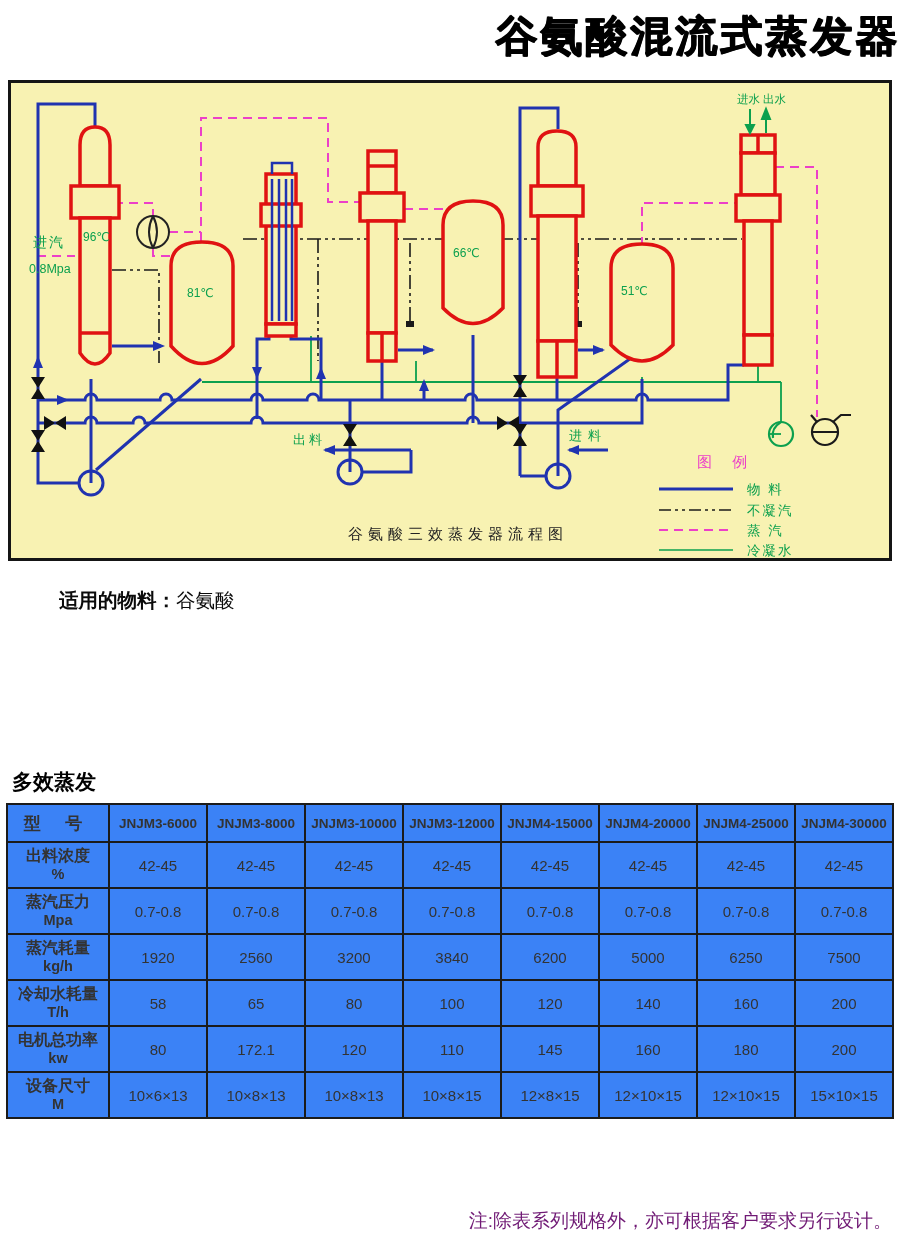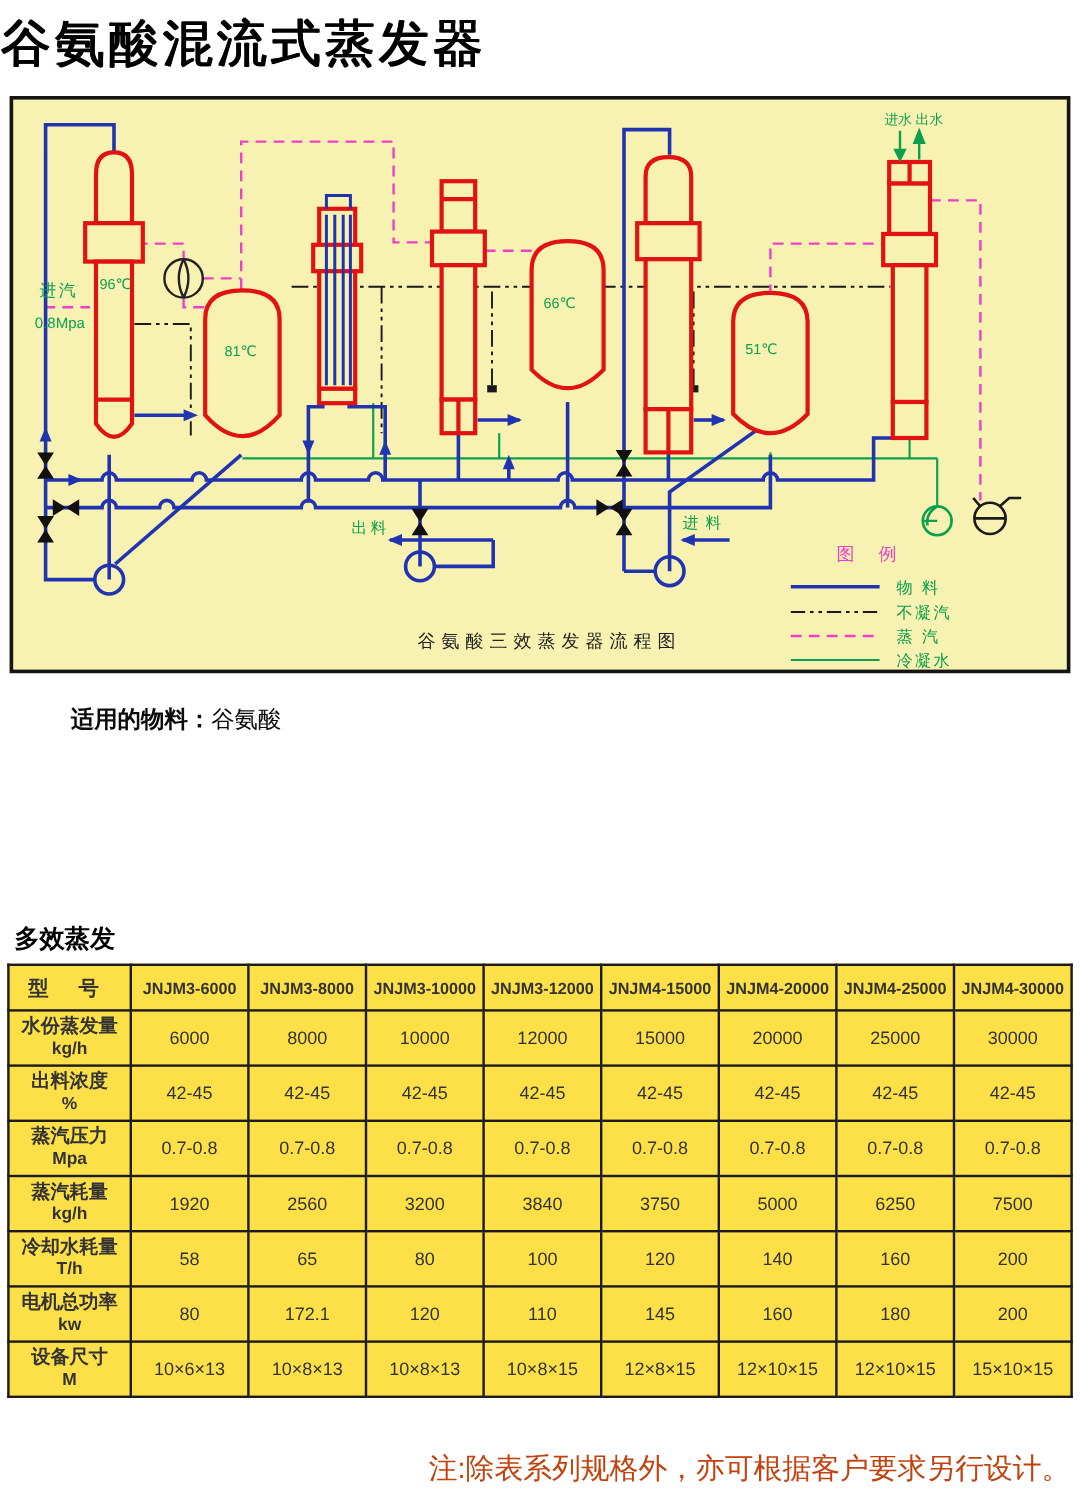--- a/index.html
+++ b/index.html
@@ -1,39 +1,39 @@
 <!DOCTYPE html>
 <html><head>
 <meta charset="utf-8">
 <style>
   html,body{margin:0;padding:0;}
   body{width:900px;height:1247px;background:#ffffff;position:relative;overflow:hidden;
        font-family:"Liberation Sans","DejaVu Sans",sans-serif;color:#111;}
-  .page-title{position:absolute;top:8px;left:0;right:0;text-align:left;
-       font-size:42px;font-weight:400;letter-spacing:3px;color:#000;
+  .page-title{position:absolute;top:8px;left:0;right:0;text-align:right;
+       font-size:42px;font-weight:700;letter-spacing:3px;color:#000;
        text-shadow:1px 0 0 #000,0 1px 0 #000,1px 1px 0 #000;}
   .diagram-frame{position:absolute;left:8px;top:80px;width:878px;height:475px;
        border:3px solid #151515;background:#f8f2b2;}
   .diagram-frame svg{display:block;width:100%;height:100%;}
   .intro{position:absolute;left:8px;top:570px;width:884px;font-size:19.5px;line-height:36px;
        text-align:justify;color:#0b0b0b;}
   .intro p{margin:12px;text-indent:2em;}
   .intro b{font-weight:800;}
   .specs-heading{position:absolute;left:12px;top:768px;font-size:21px;font-weight:800;color:#000;}
   table.specs{position:absolute;left:6px;top:803px;width:888px;border-collapse:collapse;
-       table-layout:fixed;background:#fde047;color:#333;}
+       table-layout:fixed;background:#3b82f6;color:#333;}
   table.specs th,table.specs td{border:2px solid #1b1b1b;text-align:center;vertical-align:middle;
        padding:0 2px;font-size:15px;}
   table.specs thead th{height:36px;font-size:13.5px;font-weight:700;}
   table.specs th.model-h{font-size:17px;letter-spacing:10px;font-weight:800;}
   table.specs tbody tr{height:46px;}
   table.specs td.rowlabel{font-size:16px;font-weight:800;line-height:19px;}
   table.specs td.rowlabel .unit{font-size:14.5px;}
   table.specs col.c0{width:102px;}
-  .note{position:absolute;top:1208px;right:8px;font-size:24px;color:#c2410c;}
+  .note{position:absolute;top:1208px;right:8px;font-size:19px;color:#701a75;}
   text{font-family:"Liberation Sans","DejaVu Sans",sans-serif;}
   .gtxt{fill:#0ca04e;}
 </style>
 </head>
 <body>
 
 <div class="page-title">谷氨酸混流式蒸发器</div>
 
 <div class="diagram-frame">
 <svg viewBox="0 0 878 475" preserveAspectRatio="none">
@@ -255,34 +255,20 @@
         <th>JNJM3-12000</th>
         <th>JNJM4-15000</th>
         <th>JNJM4-20000</th>
         <th>JNJM4-25000</th>
         <th>JNJM4-30000</th>
       </tr>
     </thead>
   <tbody id="spec-body">
       <tr>
         <td class="rowlabel">
-          <div>水份蒸发量</div>
-          <div class="unit">kg/h</div>
-        </td>
-        <td>6000</td>
-        <td>8000</td>
-        <td>10000</td>
-        <td>12000</td>
-        <td>15000</td>
-        <td>20000</td>
-        <td>25000</td>
-        <td>30000</td>
-      </tr>
-      <tr>
-        <td class="rowlabel">
           <div>出料浓度</div>
           <div class="unit">%</div>
         </td>
         <td>42-45</td>
         <td>42-45</td>
         <td>42-45</td>
         <td>42-45</td>
         <td>42-45</td>
         <td>42-45</td>
         <td>42-45</td>
@@ -304,21 +290,21 @@
       </tr>
       <tr>
         <td class="rowlabel">
           <div>蒸汽耗量</div>
           <div class="unit">kg/h</div>
         </td>
         <td>1920</td>
         <td>2560</td>
         <td>3200</td>
         <td>3840</td>
-        <td>3750</td>
+        <td>6200</td>
         <td>5000</td>
         <td>6250</td>
         <td>7500</td>
       </tr>
       <tr>
         <td class="rowlabel">
           <div>冷却水耗量</div>
           <div class="unit">T/h</div>
         </td>
         <td>58</td>

